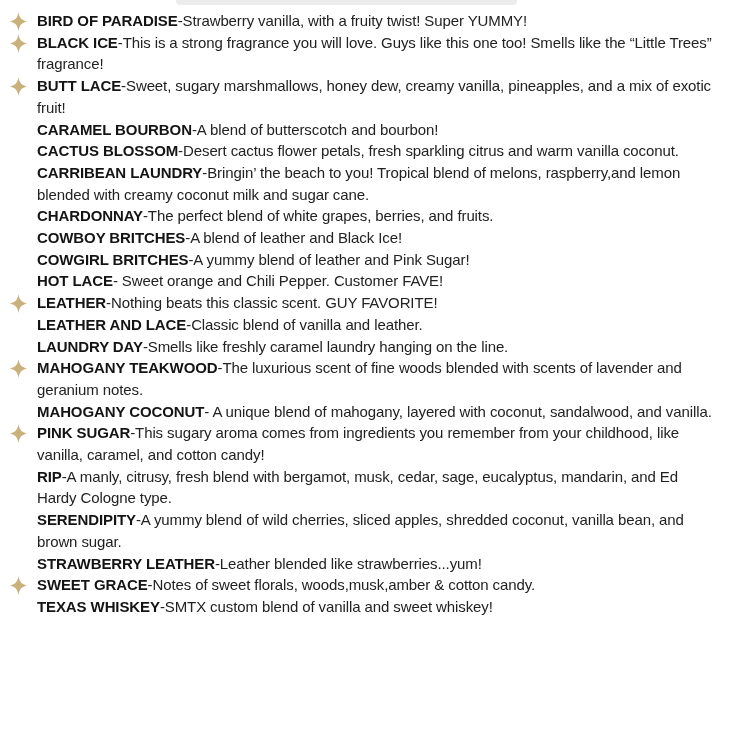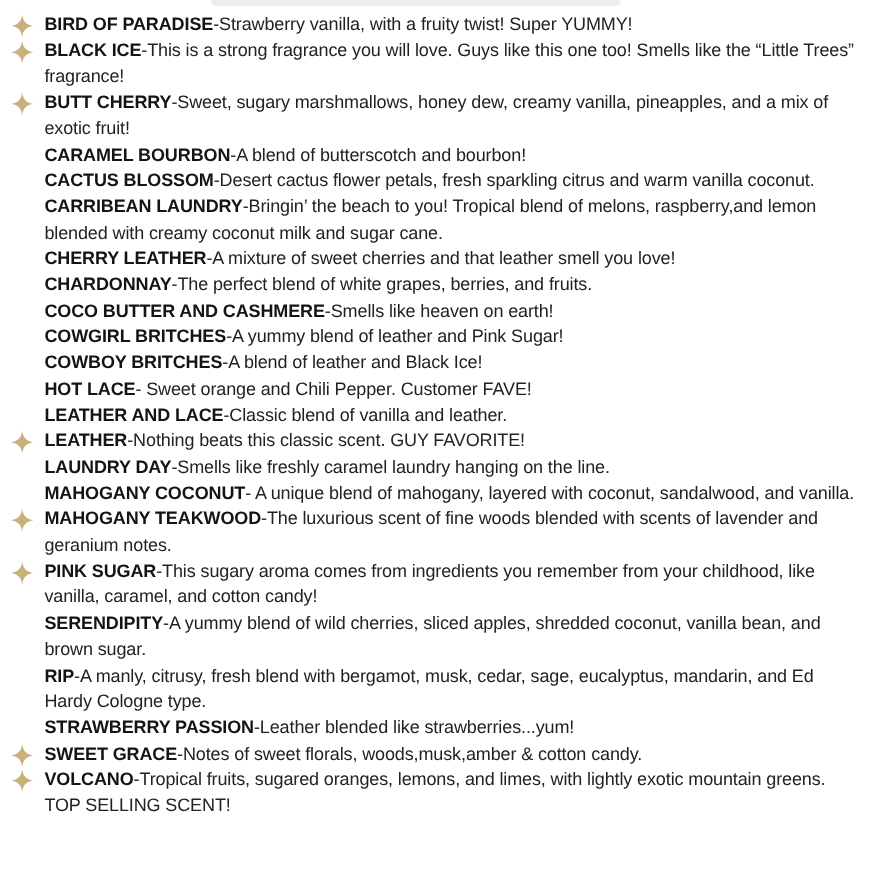--- a/index.html
+++ b/index.html
@@ -57,45 +57,41 @@
   <div class="top-remnant"></div>
   <ul class="scents" id="scent-list">
       <li><svg viewBox="0 0 24 24" class="spark">
           <path d="M12 0C12.9 7.4 16.6 11.1 24 12 16.6 12.9 12.9 16.6 12 24 11.1 16.6 7.4 12.9 0 12 7.4 11.1 11.1 7.4 12 0Z" fill="#c9b17c"></path>
         </svg><span class="name">BIRD OF PARADISE</span><span class="desc">-Strawberry vanilla, with a fruity twist! Super YUMMY!</span></li>
       <li><svg viewBox="0 0 24 24" class="spark">
           <path d="M12 0C12.9 7.4 16.6 11.1 24 12 16.6 12.9 12.9 16.6 12 24 11.1 16.6 7.4 12.9 0 12 7.4 11.1 11.1 7.4 12 0Z" fill="#c9b17c"></path>
         </svg><span class="name">BLACK ICE</span><span class="desc">-This is a strong fragrance you will love. Guys like this one too! Smells like the “Little Trees” fragrance!</span></li>
       <li><svg viewBox="0 0 24 24" class="spark">
           <path d="M12 0C12.9 7.4 16.6 11.1 24 12 16.6 12.9 12.9 16.6 12 24 11.1 16.6 7.4 12.9 0 12 7.4 11.1 11.1 7.4 12 0Z" fill="#c9b17c"></path>
-        </svg><span class="name">BUTT CHERRY</span><span class="desc">-Sweet, sugary marshmallows, honey dew, creamy vanilla, pineapples, and a mix of exotic fruit!</span></li>
+        </svg><span class="name">BUTT LACE</span><span class="desc">-Sweet, sugary marshmallows, honey dew, creamy vanilla, pineapples, and a mix of exotic fruit!</span></li>
       <li><span class="name">CARAMEL BOURBON</span><span class="desc">-A blend of butterscotch and bourbon!</span></li>
       <li><span class="name">CACTUS BLOSSOM</span><span class="desc">-Desert cactus flower petals, fresh sparkling citrus and warm vanilla coconut.</span></li>
       <li><span class="name">CARRIBEAN LAUNDRY</span><span class="desc">-Bringin’ the beach to you! Tropical blend of melons, raspberry,and lemon blended with creamy coconut milk and sugar cane.</span></li>
-      <li><span class="name">CHERRY LEATHER</span><span class="desc">-A mixture of sweet cherries and that leather smell you love!</span></li>
       <li><span class="name">CHARDONNAY</span><span class="desc">-The perfect blend of white grapes, berries, and fruits.</span></li>
-      <li><span class="name">COCO BUTTER AND CASHMERE</span><span class="desc">-Smells like heaven on earth!</span></li>
+      <li><span class="name">COWBOY BRITCHES</span><span class="desc">-A blend of leather and Black Ice!</span></li>
       <li><span class="name">COWGIRL BRITCHES</span><span class="desc">-A yummy blend of leather and Pink Sugar!</span></li>
-      <li><span class="name">COWBOY BRITCHES</span><span class="desc">-A blend of leather and Black Ice!</span></li>
       <li><span class="name">HOT LACE</span><span class="desc">- Sweet orange and Chili Pepper. Customer FAVE!</span></li>
-      <li><span class="name">LEATHER AND LACE</span><span class="desc">-Classic blend of vanilla and leather.</span></li>
       <li><svg viewBox="0 0 24 24" class="spark">
           <path d="M12 0C12.9 7.4 16.6 11.1 24 12 16.6 12.9 12.9 16.6 12 24 11.1 16.6 7.4 12.9 0 12 7.4 11.1 11.1 7.4 12 0Z" fill="#c9b17c"></path>
         </svg><span class="name">LEATHER</span><span class="desc">-Nothing beats this classic scent. GUY FAVORITE!</span></li>
+      <li><span class="name">LEATHER AND LACE</span><span class="desc">-Classic blend of vanilla and leather.</span></li>
       <li><span class="name">LAUNDRY DAY</span><span class="desc">-Smells like freshly caramel laundry hanging on the line.</span></li>
+      <li><svg viewBox="0 0 24 24" class="spark">
+          <path d="M12 0C12.9 7.4 16.6 11.1 24 12 16.6 12.9 12.9 16.6 12 24 11.1 16.6 7.4 12.9 0 12 7.4 11.1 11.1 7.4 12 0Z" fill="#c9b17c"></path>
+        </svg><span class="name">MAHOGANY TEAKWOOD</span><span class="desc">-The luxurious scent of fine woods blended with scents of lavender and geranium notes.</span></li>
       <li><span class="name">MAHOGANY COCONUT</span><span class="desc">- A unique blend of mahogany, layered with coconut, sandalwood, and vanilla.</span></li>
       <li><svg viewBox="0 0 24 24" class="spark">
           <path d="M12 0C12.9 7.4 16.6 11.1 24 12 16.6 12.9 12.9 16.6 12 24 11.1 16.6 7.4 12.9 0 12 7.4 11.1 11.1 7.4 12 0Z" fill="#c9b17c"></path>
-        </svg><span class="name">MAHOGANY TEAKWOOD</span><span class="desc">-The luxurious scent of fine woods blended with scents of lavender and geranium notes.</span></li>
-      <li><svg viewBox="0 0 24 24" class="spark">
-          <path d="M12 0C12.9 7.4 16.6 11.1 24 12 16.6 12.9 12.9 16.6 12 24 11.1 16.6 7.4 12.9 0 12 7.4 11.1 11.1 7.4 12 0Z" fill="#c9b17c"></path>
         </svg><span class="name">PINK SUGAR</span><span class="desc">-This sugary aroma comes from ingredients you remember from your childhood, like vanilla, caramel, and cotton candy!</span></li>
+      <li><span class="name">RIP</span><span class="desc">-A manly, citrusy, fresh blend with bergamot, musk, cedar, sage, eucalyptus, mandarin, and Ed Hardy Cologne type.</span></li>
       <li><span class="name">SERENDIPITY</span><span class="desc">-A yummy blend of wild cherries, sliced apples, shredded coconut, vanilla bean, and brown sugar.</span></li>
-      <li><span class="name">RIP</span><span class="desc">-A manly, citrusy, fresh blend with bergamot, musk, cedar, sage, eucalyptus, mandarin, and Ed Hardy Cologne type.</span></li>
-      <li><span class="name">STRAWBERRY PASSION</span><span class="desc">-Leather blended like strawberries...yum!</span></li>
+      <li><span class="name">STRAWBERRY LEATHER</span><span class="desc">-Leather blended like strawberries...yum!</span></li>
       <li><svg viewBox="0 0 24 24" class="spark">
           <path d="M12 0C12.9 7.4 16.6 11.1 24 12 16.6 12.9 12.9 16.6 12 24 11.1 16.6 7.4 12.9 0 12 7.4 11.1 11.1 7.4 12 0Z" fill="#c9b17c"></path>
         </svg><span class="name">SWEET GRACE</span><span class="desc">-Notes of sweet florals, woods,musk,amber &amp; cotton candy.</span></li>
-      <li><svg viewBox="0 0 24 24" class="spark">
-          <path d="M12 0C12.9 7.4 16.6 11.1 24 12 16.6 12.9 12.9 16.6 12 24 11.1 16.6 7.4 12.9 0 12 7.4 11.1 11.1 7.4 12 0Z" fill="#c9b17c"></path>
-        </svg><span class="name">VOLCANO</span><span class="desc">-Tropical fruits, sugared oranges, lemons, and limes, with lightly exotic mountain greens. TOP SELLING SCENT!</span></li>
+      <li><span class="name">TEXAS WHISKEY</span><span class="desc">-SMTX custom blend of vanilla and sweet whiskey!</span></li>
     </ul>
 </div>
 
 </body></html>

